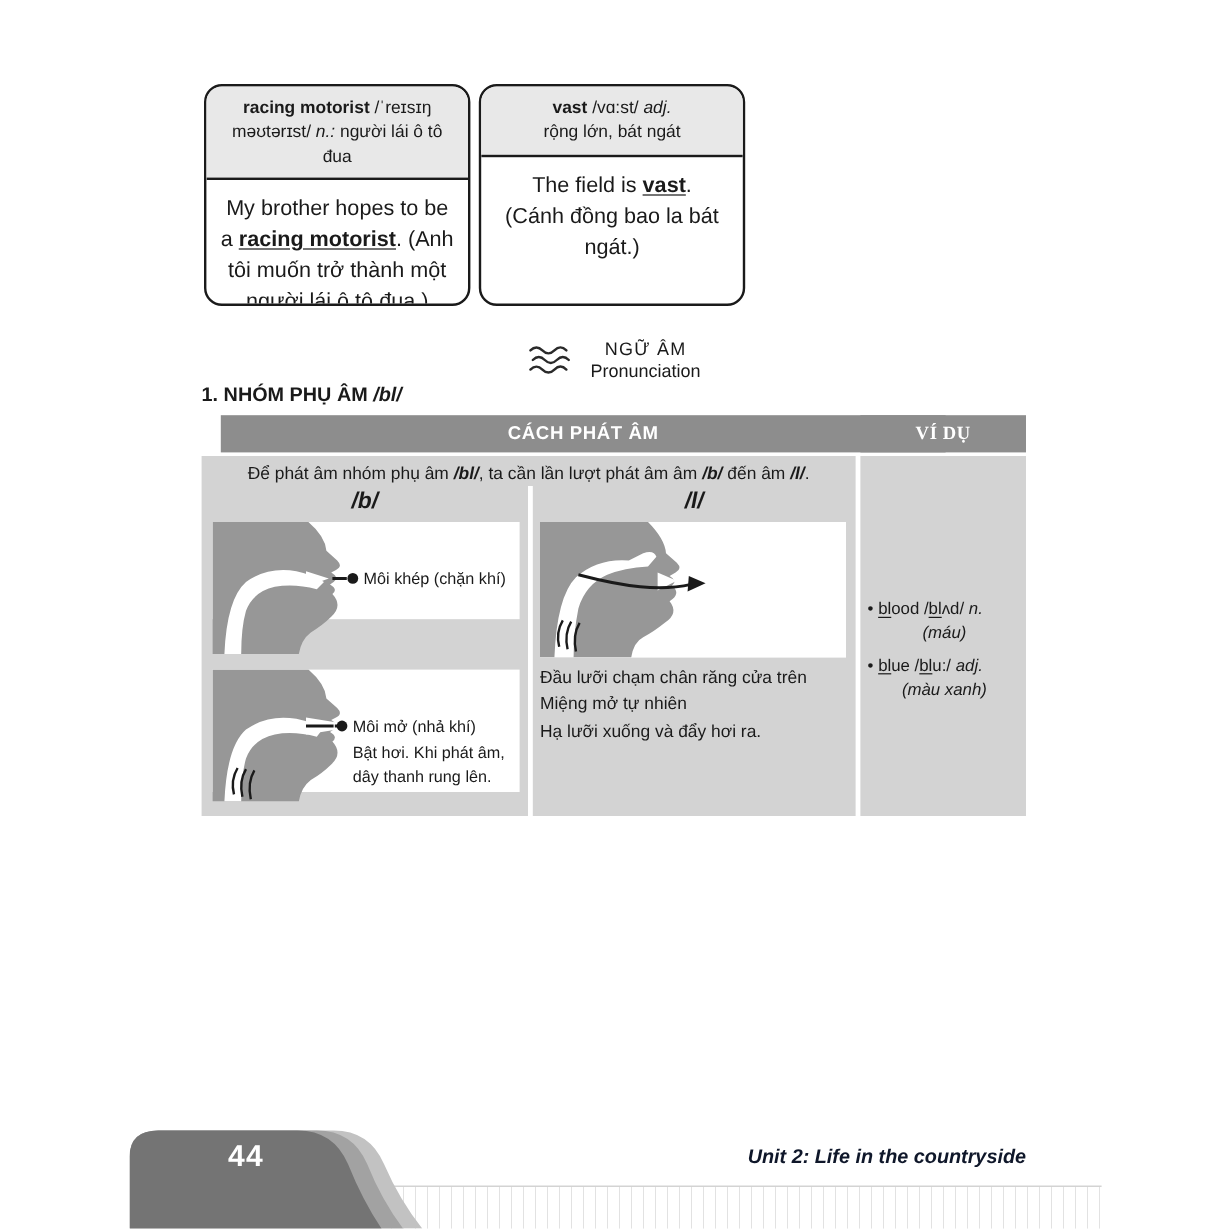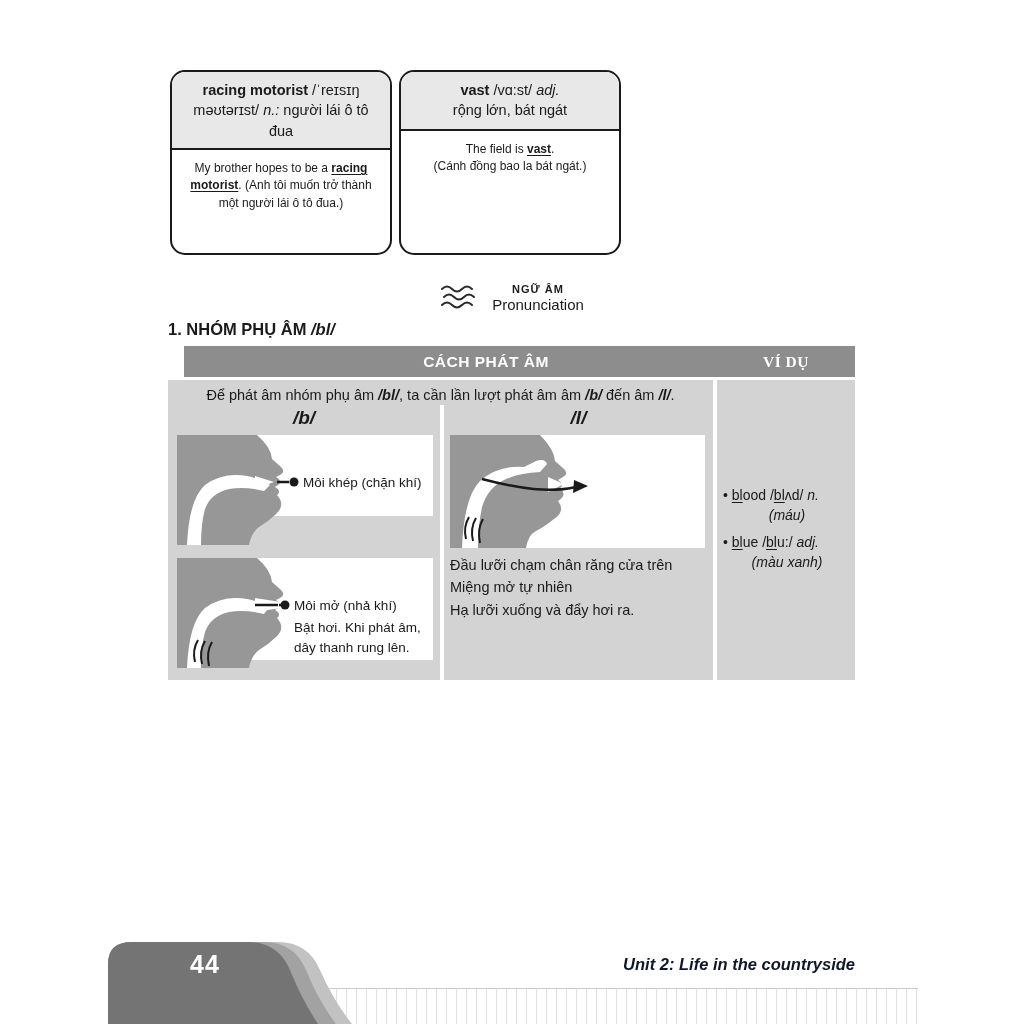--- a/index.html
+++ b/index.html
@@ -11,31 +11,31 @@
   .vocab-card {
     position:absolute; top:70px; height:185px; box-sizing:border-box;
     border:2.5px solid #1a1a1a; border-radius:15px; background:#fff; overflow:hidden;
   }
   .card-1 { left:170px; width:222px; }
   .card-2 { left:399px; width:222px; }
   .vc-header {
     background:#e8e8e8; border-bottom:2.5px solid #1a1a1a; text-align:center;
     padding:8px 8px 7px; font-size:14.5px; line-height:1.4; min-height:42px;
   }
-  .vc-body { text-align:center; padding:10px 11px; font-size:12px; line-height:1.45; }
+  .vc-body { text-align:center; padding:10px 11px; font-size:18px; line-height:1.45; }
   .w-bold { font-weight:bold; }
   .w-italic { font-style:italic; }
   .term { font-weight:bold; text-decoration:underline; text-underline-offset:2px; }
   
   .pron-header {
     position:absolute; top:283px; left:0; width:100%;
     display:flex; justify-content:center; align-items:center; gap:12px;
   }
   .pron-titles { text-align:center; }
-  .pron-vi { font-weight:bold; font-size:11px; letter-spacing:1px; }
+  .pron-vi { font-weight:normal; font-size:15px; letter-spacing:1px; }
   .pron-en { font-size:15px; margin-top:1px; }
   
   .section-heading {
     position:absolute; left:168px; top:320px; font-weight:bold; font-size:16.5px;
   }
   
   .ptable { position:absolute; left:168px; top:346px; width:687px; height:334px; }
   .th-cell {
     position:absolute; top:0; height:31px; background:#8d8d8d; color:#ffffff;
     font-weight:bold; font-size:15.5px; letter-spacing:.5px;
@@ -50,21 +50,21 @@
   .bi { font-weight:bold; font-style:italic; }
   .sub-divider { position:absolute; left:272px; top:25px; width:4px; height:275px; background:#ffffff; }
   .sub-label { position:absolute; top:27px; font-weight:bold; font-style:italic; font-size:19px; text-align:center; }
   .sub-label-b { left:0; width:272px; }
   .sub-label-l { left:276px; width:269px; }
   .diagram-box { position:absolute; background:#ffffff; }
   .dbox-b1 { left:9px;  top:55px;  width:256px; height:81px; }
   .dbox-b2 { left:9px;  top:178px; width:256px; height:102px; }
   .dbox-l  { left:282px; top:55px; width:255px; height:113px; }
   .l-notes { position:absolute; left:282px; top:174px; width:262px; font-size:14.5px; line-height:1.55; }
-  .examples { padding:105px 4px 0 6px; font-size:14px; line-height:1.45; }
+  .examples { padding:105px 4px 0 6px; font-size:14px; line-height:1.45;margin-top:12px; }
   .ex-line { white-space:nowrap; }
   .ex-u { text-decoration:underline; text-underline-offset:2px; }
   .ex-meaning { font-style:italic; text-align:center; margin-bottom:6px; }
   svg text { font-family:"Liberation Sans", sans-serif; fill:#1a1a1a; }
   
   .stripes {
     position:absolute; left:326px; top:988px; width:592px; height:36px; z-index:1;
     border-top:1px solid #c9c9c9;
     background:repeating-linear-gradient(to right, #e2e2e2 0 1px, transparent 1px 10px);
   }

